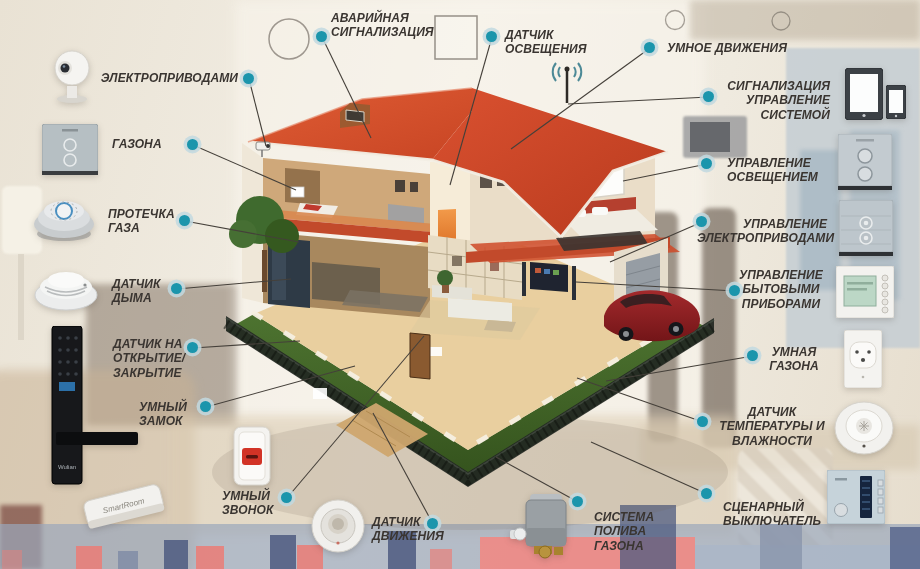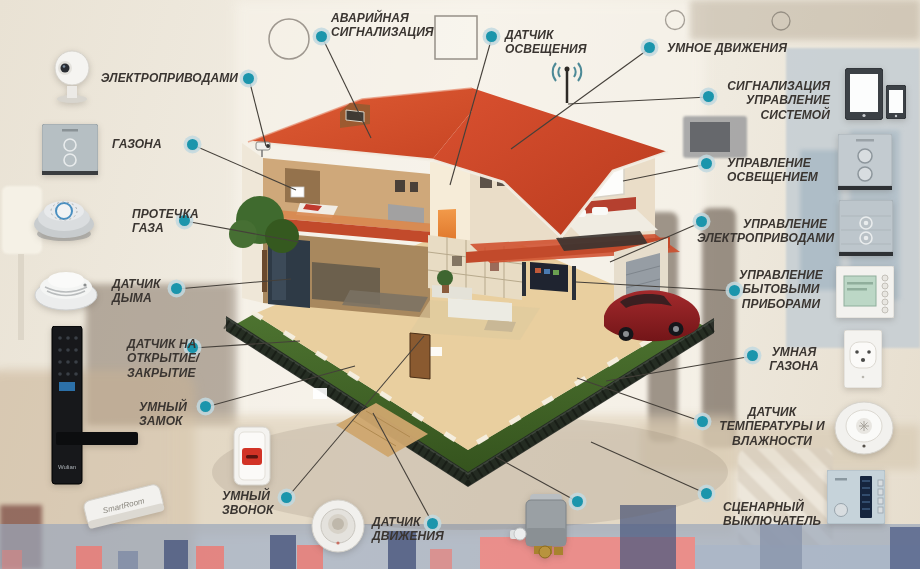--- a/index.html
+++ b/index.html
@@ -474,28 +474,31 @@
   <div class="lbl tc" style="left:735px;top:268px;width:92px;">УПРАВЛЕНИЕ
 БЫТОВЫМИ
 ПРИБОРАМИ</div>
   <div class="lbl tc" style="left:762px;top:345px;width:64px;">УМНАЯ
 ГАЗОНА</div>
   <div class="lbl tc" style="left:716px;top:405px;width:112px;">ДАТЧИК
 ТЕМПЕРАТУРЫ И
 ВЛАЖНОСТИ</div>
   <div class="lbl" style="left:723px;top:500px;width:106px;">СЦЕНАРНЫЙ
 ВЫКЛЮЧАТЕЛЬ</div>
+  <div class="lbl" style="left:594px;top:510px;width:66px;">СИСТЕМА
+ПОЛИВА
+ГАЗОНА</div>
   <div class="lbl" style="left:372px;top:515px;width:68px;">ДАТЧИК
 ДВИЖЕНИЯ</div>
   <div class="lbl" style="left:222px;top:489px;width:58px;">УМНЫЙ
 ЗВОНОК</div>
   <div class="lbl" style="left:139px;top:400px;width:52px;">УМНЫЙ
 ЗАМОК</div>
-  <div class="lbl" style="left:127px;top:337px;width:74px;">ДАТЧИК НА
+  <div class="lbl" style="left:113px;top:337px;width:74px;">ДАТЧИК НА
 ОТКРЫТИЕ/
 ЗАКРЫТИЕ</div>
   <div class="lbl" style="left:112px;top:277px;width:54px;">ДАТЧИК
 ДЫМА</div>
-  <div class="lbl" style="left:108px;top:207px;width:68px;margin-left:24px;">ПРОТЕЧКА
+  <div class="lbl" style="left:108px;top:207px;width:68px;">ПРОТЕЧКА
 ГАЗА</div>
   <div class="lbl" style="left:112px;top:137px;width:68px;">ГАЗОНА</div>
 
 </div>
 
 </body></html>

